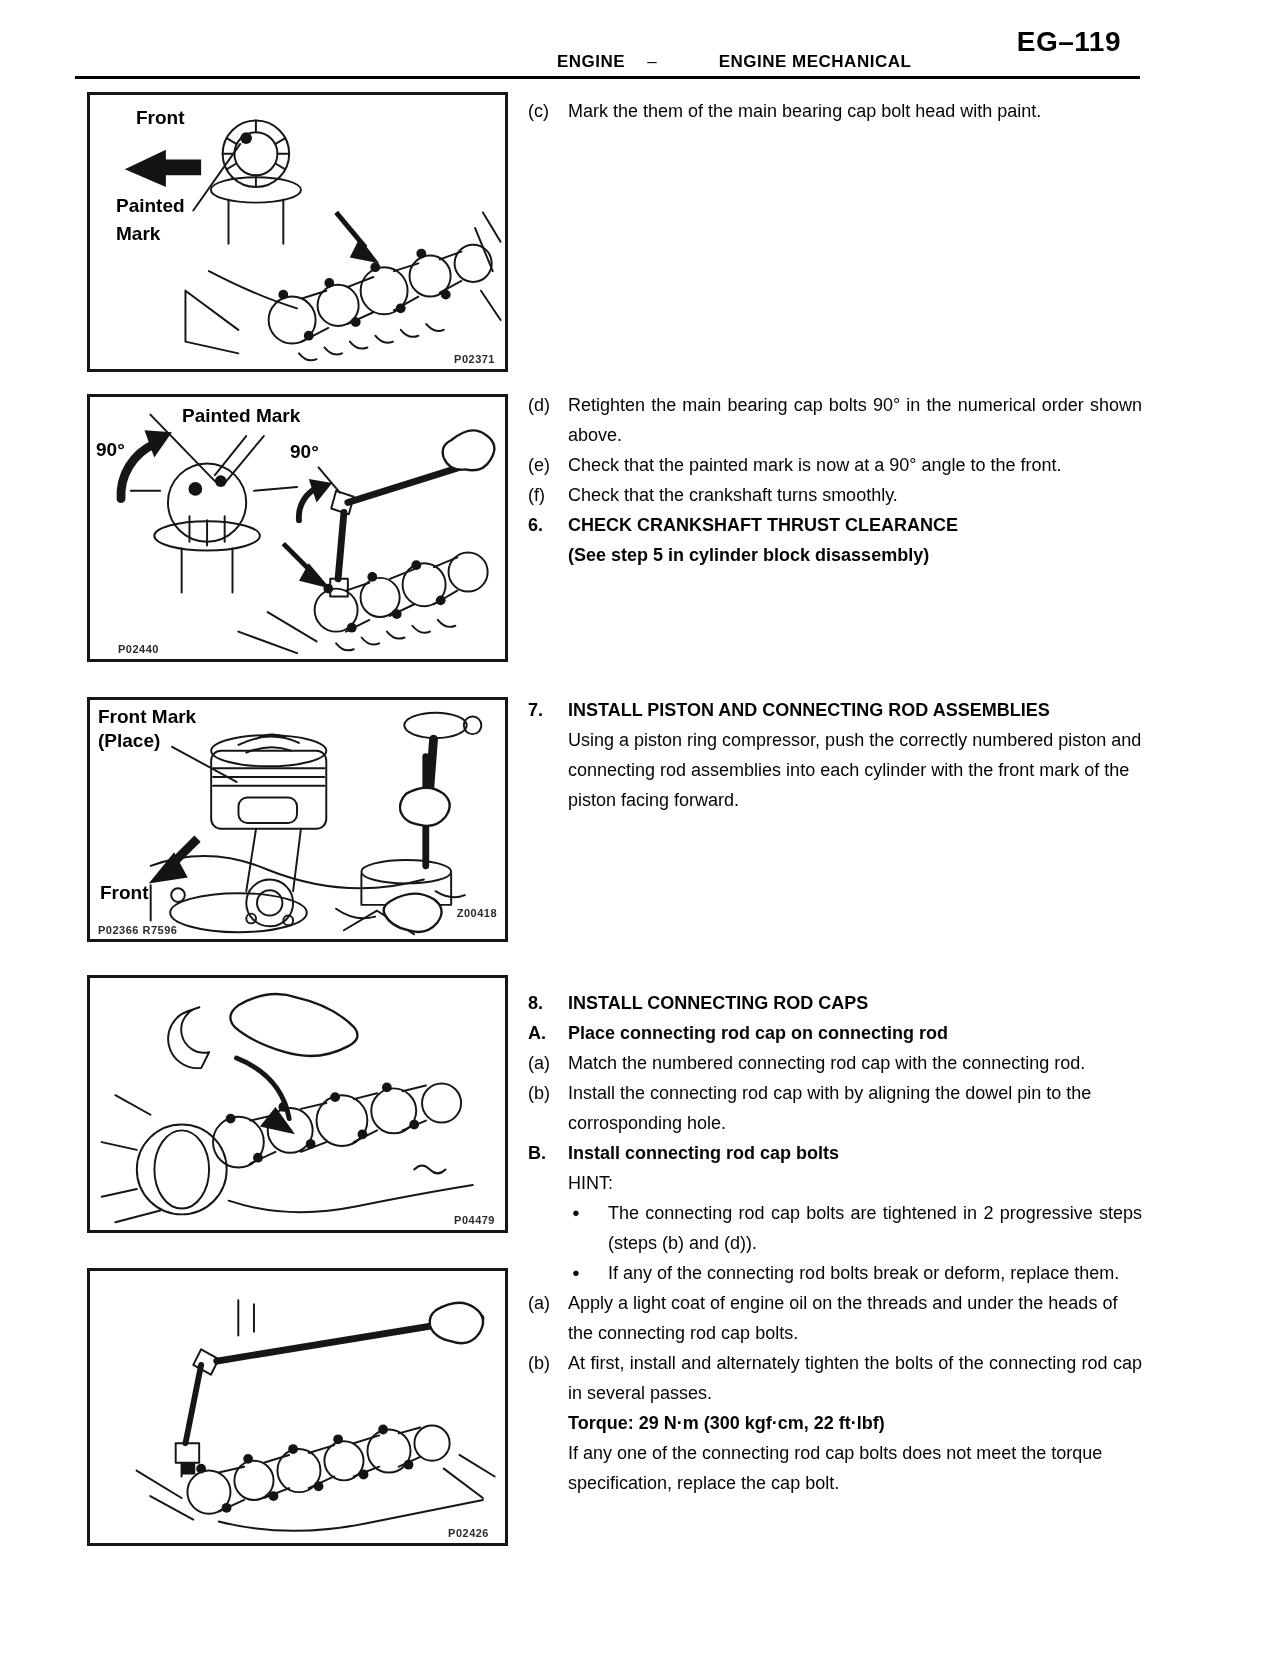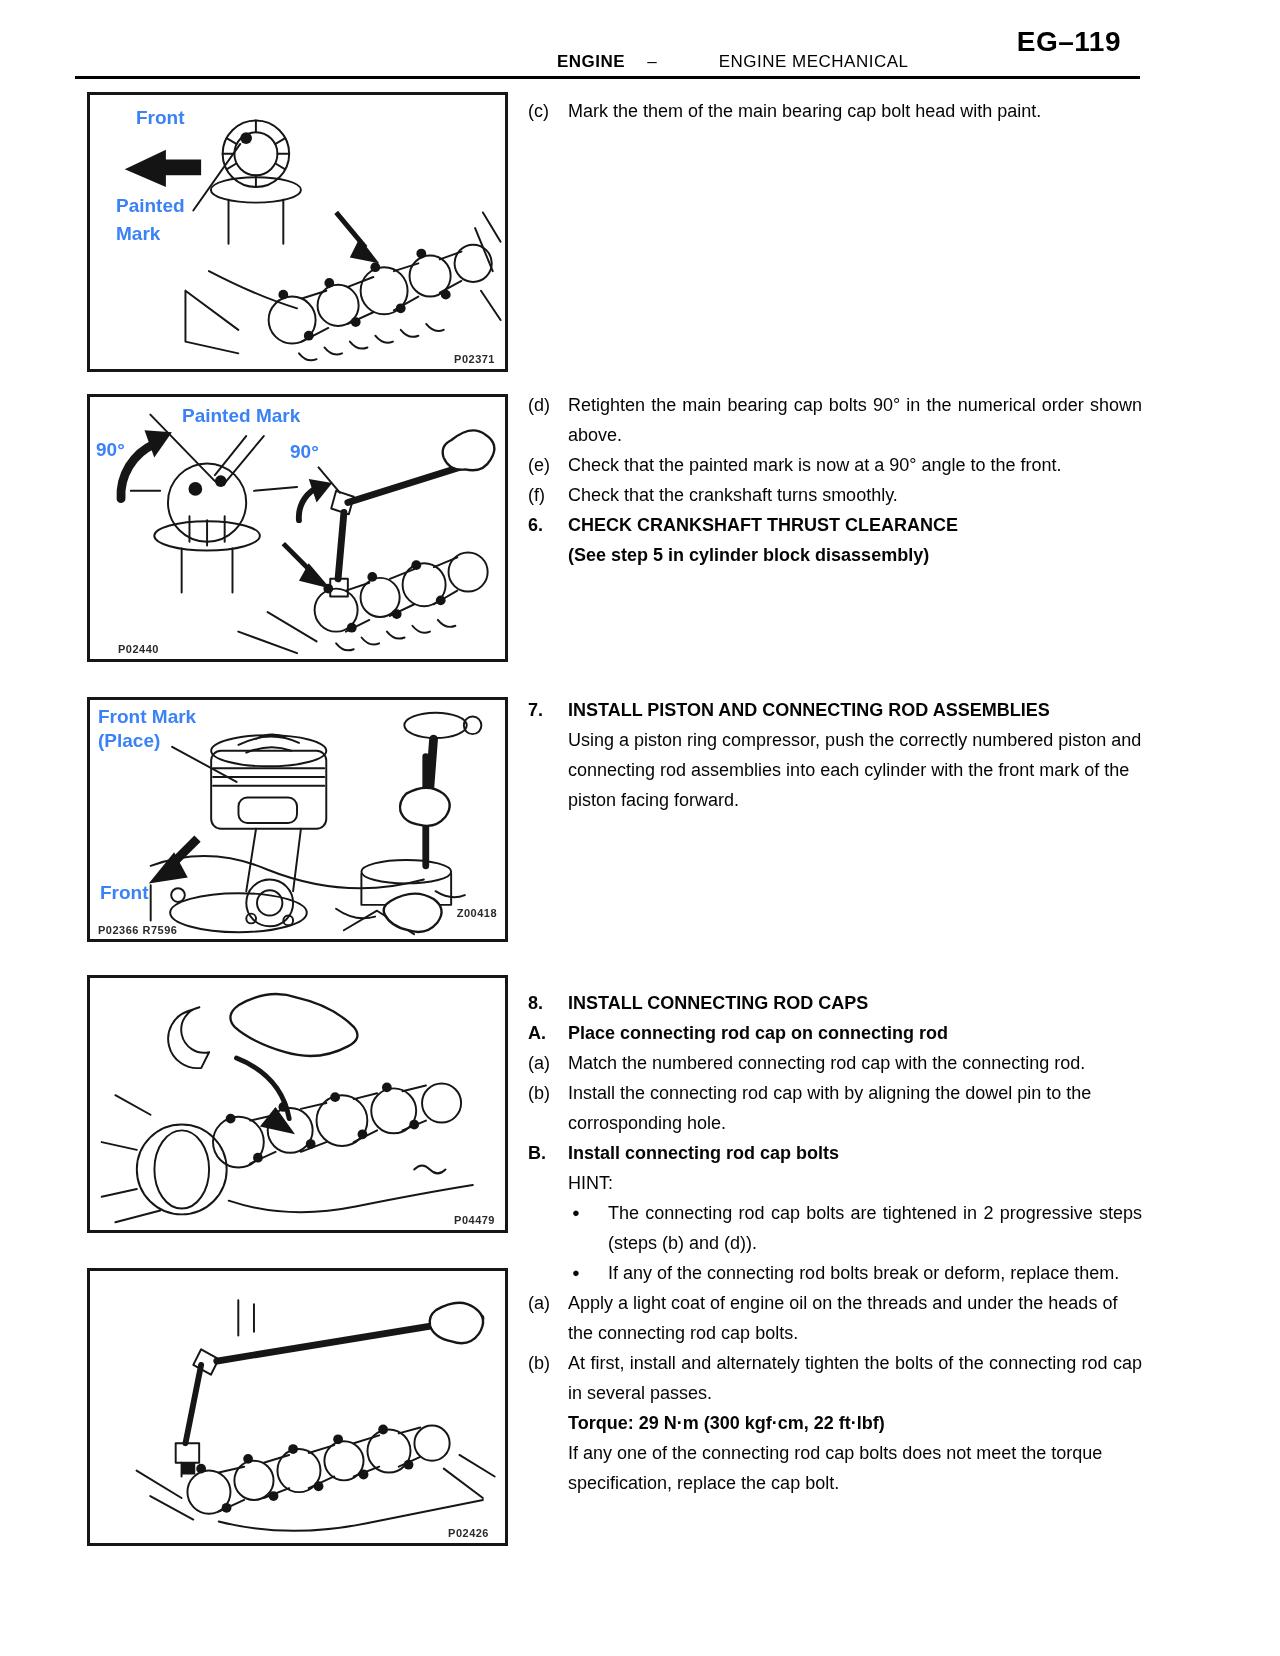--- a/index.html
+++ b/index.html
@@ -6,28 +6,28 @@
   .page {
     position:relative; width:1280px; height:1656px; margin:0 auto;
     background:#ffffff; color:#000;
     font-family:"Liberation Sans", sans-serif;
     overflow:hidden;
   }
   
   .hdr-left { position:absolute; left:557px; top:52px; font-size:17px; white-space:nowrap; }
   .hdr-left .sec { font-weight:bold; letter-spacing:.5px; }
   .hdr-left .dash { margin:0 22px; }
-  .hdr-left .sub { letter-spacing:.5px; }
+  .hdr-left .sub { letter-spacing:.5px;font-weight:bold; }
   .page-num { position:absolute; top:26px; right:159px; font-size:28px; font-weight:bold; letter-spacing:.5px; }
   .hrule { position:absolute; left:75px; right:140px; top:76px; border-top:3px solid #000; }
 
   
   .fig { position:absolute; left:87px; width:421px; border:3px solid #161616; background:#fff; box-sizing:border-box; }
   .fig svg { position:absolute; left:0; top:0; width:100%; height:100%; }
-  .fig-label { position:absolute; font-weight:bold; font-size:19px; line-height:22px; color:#3b82f6; white-space:nowrap; }
+  .fig-label { position:absolute; font-weight:bold; font-size:19px; line-height:22px; color:#000000; white-space:nowrap; }
   .fig-code { position:absolute; font-size:11px; font-weight:bold; color:#2b2b2b; letter-spacing:.5px; white-space:nowrap; }
   #fig1 { top:92px;  height:280px; }
   #fig2 { top:394px; height:268px; }
   #fig3 { top:697px; height:245px; }
   #fig4 { top:975px; height:258px; }
   #fig5 { top:1268px; height:278px; }
 
   
   .col { position:absolute; left:528px; width:614px; top:0; height:1656px;
          font-size:18px; line-height:30px; color:#050505; }

